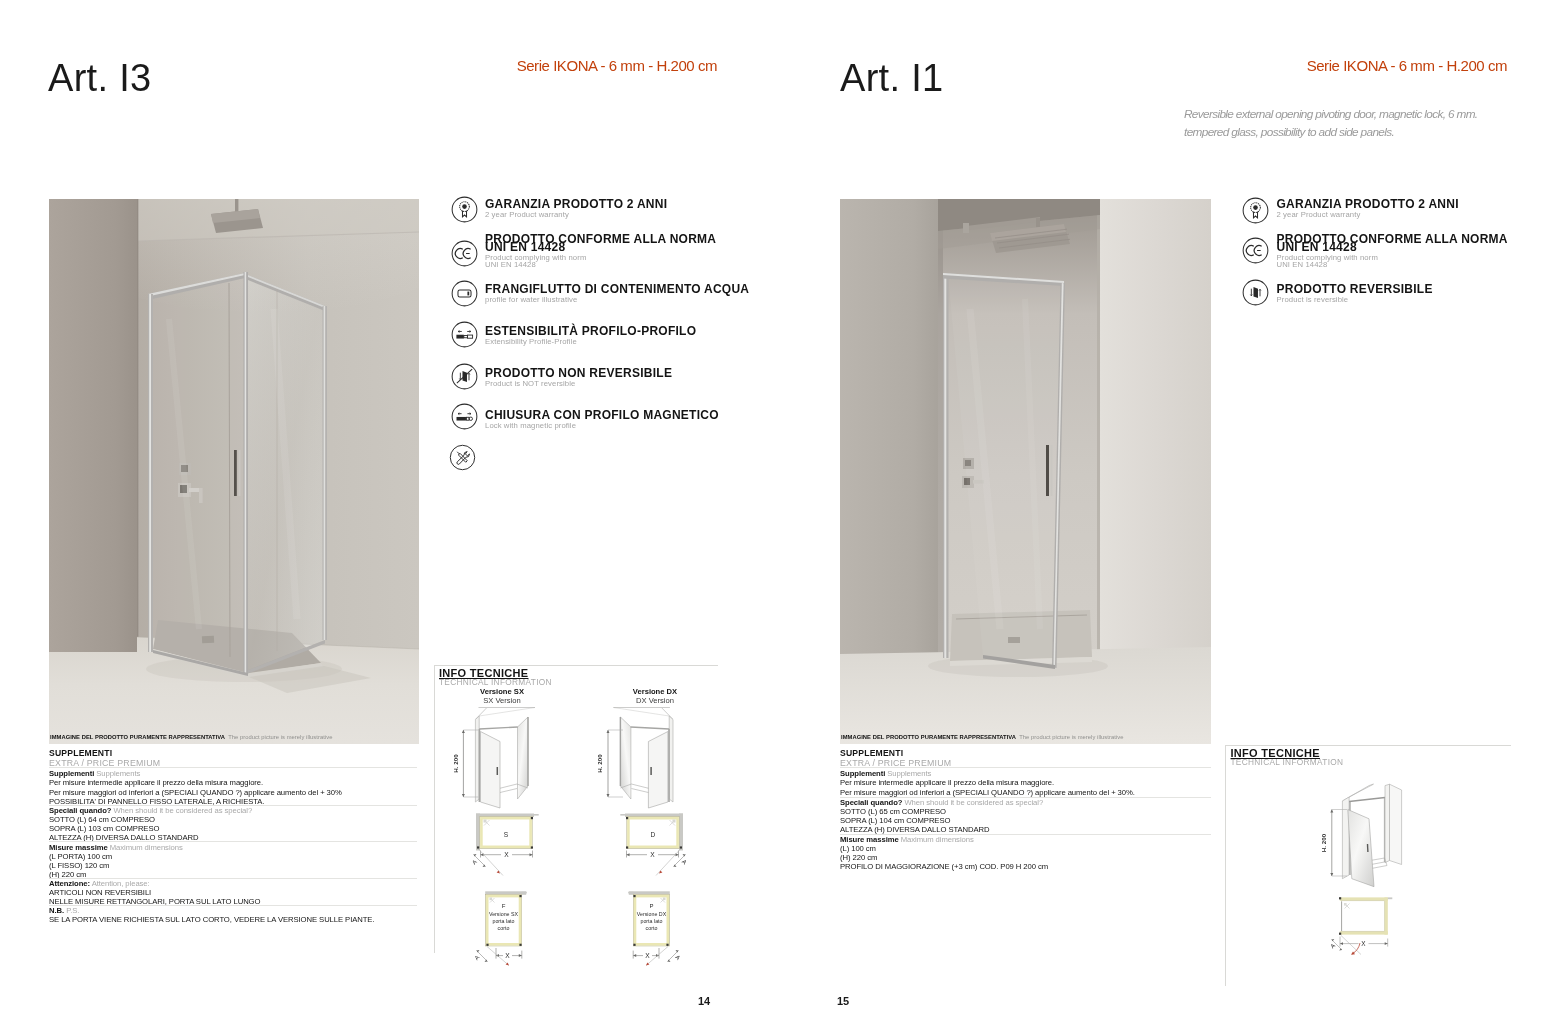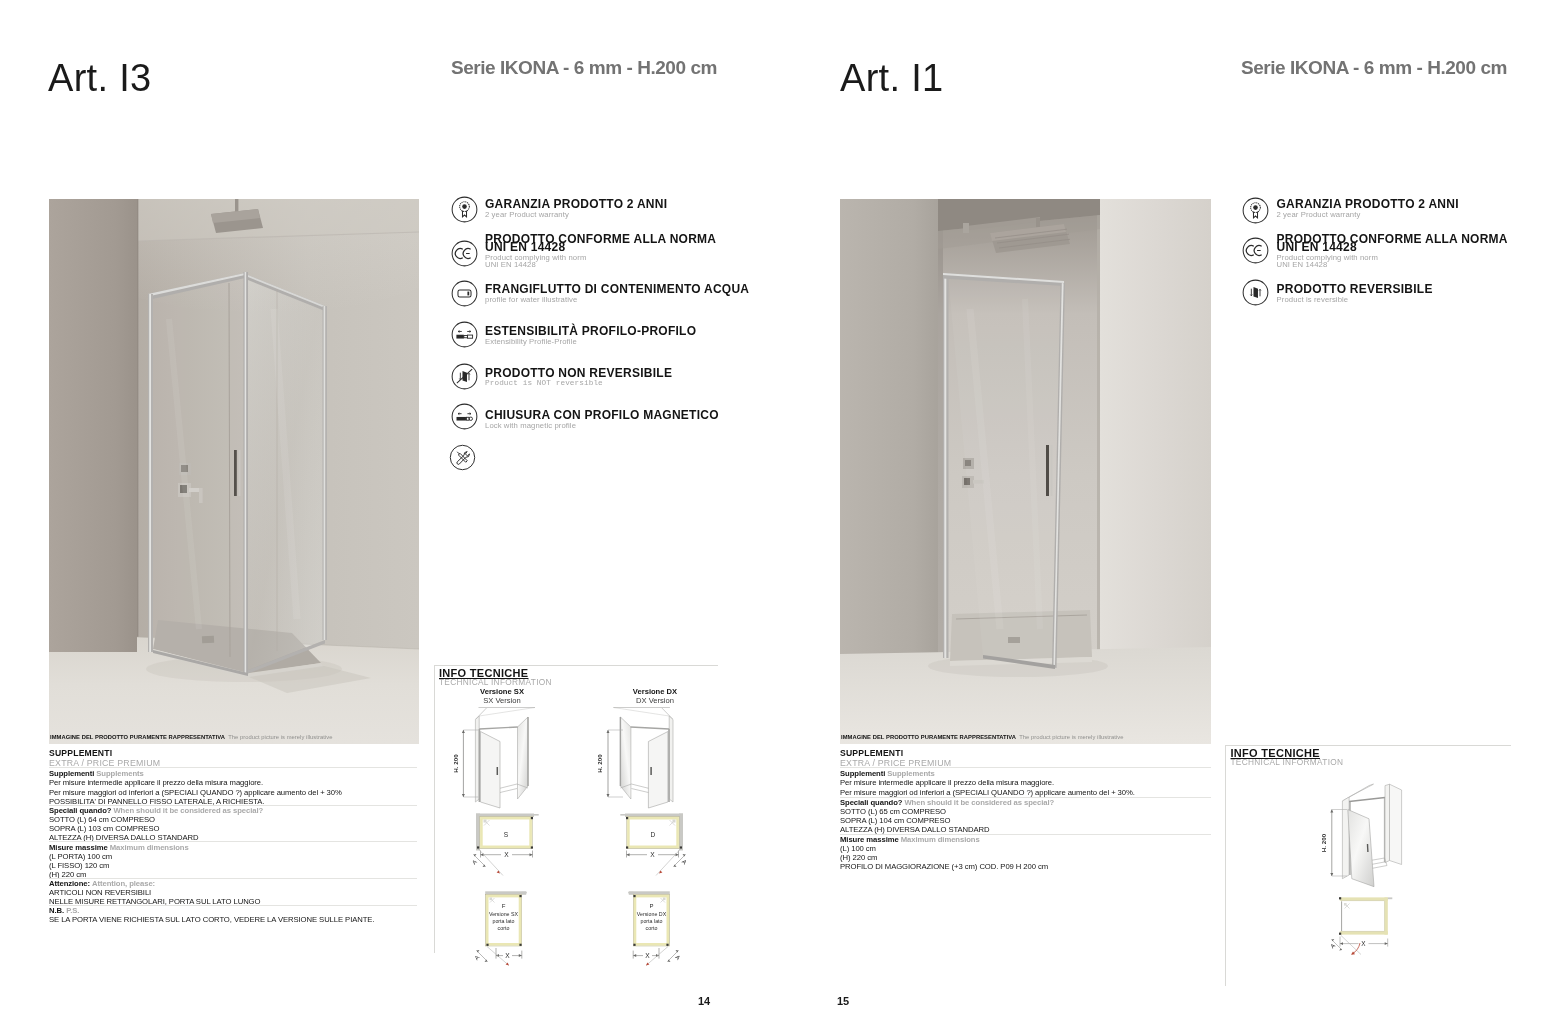--- a/index.html
+++ b/index.html
@@ -1,29 +1,29 @@
 <!DOCTYPE html>
 <html><head>
 <meta charset="utf-8">
 <style>
   html,body{margin:0;padding:0;background:#fff;}
   #page{position:relative;width:1550px;height:1033px;background:#fff;overflow:hidden;
         font-family:"Liberation Sans",sans-serif;color:#161616;}
   .abs{position:absolute;}
   .arttitle{font-size:38px;letter-spacing:0.3px;color:#1a1a1a;font-weight:400;}
-  .serie{font-size:19px;letter-spacing:-0.45px;font-weight:700;color:#737373;}
+  .serie{font-size:15px;letter-spacing:-0.45px;font-weight:400;color:#c2410c;}
   .desc{font-size:11.8px;letter-spacing:-0.65px;line-height:18.3px;color:#141414;}
   .desce{font-size:11.8px;letter-spacing:-0.65px;line-height:18.3px;color:#9b9b9b;font-style:italic;}
   .icotitle{font-size:12px;font-weight:700;letter-spacing:0.25px;line-height:7.6px;color:#141414;}
   .icosub{font-size:7.7px;font-weight:400;letter-spacing:0.1px;line-height:7.3px;color:#a5a5a5;}
   .suph1{font-size:8.6px;font-weight:700;letter-spacing:0.2px;color:#141414;}
   .suph2{font-size:8.8px;letter-spacing:0.2px;color:#a9a9a9;}
   .sup{font-size:7.7px;letter-spacing:-0.08px;line-height:9.2px;color:#141414;}
   .sup b{font-weight:700;}
-  .sup .g{color:#a9a9a9;font-weight:700;}
+  .sup .g{color:#a9a9a9;font-weight:400;}
   .rule{position:absolute;height:1px;background:#e4e4e1;}
   .infoh1{font-size:11px;font-weight:700;letter-spacing:0.3px;color:#141414;text-decoration:underline;}
   .infoh2{font-size:8.3px;letter-spacing:0.3px;color:#a9a9a9;}
   .verh{font-size:7.6px;font-weight:700;color:#141414;text-align:center;}
   .verh2{font-size:7.6px;color:#3a3a3a;text-align:center;}
   .pageno{font-size:11px;font-weight:700;color:#1a1a1a;}
   .cap{font-size:5.8px;font-weight:700;letter-spacing:0.05px;color:#101010;}
   .cap .g{font-weight:400;color:#8f8f8d;}
 </style>
 </head>
@@ -185,21 +185,21 @@
 
 <svg class="abs" style="left:450.5px;top:362.5px;" width="27" height="27" viewBox="0 0 24 24">
  <circle cx="12" cy="12" r="11" fill="none" stroke="#2a2a2a" stroke-width="0.9"></circle>
  <polygon points="10.2,7.2 14.2,8.6 14.2,16.8 10.2,15.6" fill="#2a2a2a"></polygon>
  <path d="M8.3 8.6 L8.3 14.9 M8.3 14.9 L7.5 13.9 M8.3 14.9 L9.1 13.9" stroke="#2a2a2a" stroke-width="0.8" fill="none"></path>
  <path d="M16 15.4 L16 9.2 M16 9.2 L15.2 10.2 M16 9.2 L16.8 10.2" stroke="#2a2a2a" stroke-width="0.8" fill="none"></path>
  <line x1="5.2" y1="17.8" x2="18.8" y2="5.4" stroke="#2a2a2a" stroke-width="0.9"></line>
 </svg>
 <div class="abs" style="left:485px;top:369.5px;">
   <div class="icotitle">PRODOTTO NON REVERSIBILE</div>
-  <div class="icosub" style="margin-top:2.6px;font-family:Liberation Mono, monospace;">Product is NOT reversible</div>
+  <div class="icosub" style="margin-top:2.6px;">Product is NOT reversible</div>
 </div>
 
 <svg class="abs" style="left:450.5px;top:403px;" width="27" height="27" viewBox="0 0 24 24">
  <circle cx="12" cy="12" r="11" fill="none" stroke="#2a2a2a" stroke-width="0.9"></circle>
  <path d="M6.3 9.5 L9.4 9.5 M6.3 9.5 L7.4 8.7 M6.3 9.5 L7.4 10.3" stroke="#2a2a2a" stroke-width="0.8" fill="none"></path>
  <path d="M17.7 9.5 L14.6 9.5 M17.7 9.5 L16.6 8.7 M17.7 9.5 L16.6 10.3" stroke="#2a2a2a" stroke-width="0.8" fill="none"></path>
  <rect x="4.9" y="12.4" width="8.4" height="3.2" fill="#2a2a2a"></rect>
  <rect x="13.7" y="12.7" width="2.4" height="2.6" fill="none" stroke="#2a2a2a" stroke-width="0.8"></rect>
  <circle cx="17.6" cy="14" r="1.5" fill="none" stroke="#2a2a2a" stroke-width="0.8"></circle>
 </svg>
@@ -437,20 +437,21 @@
   <path d="M213,260.5 l3.4,-0.9 l-2,-2 Z" fill="#b84a39" stroke="none"></path>
   <text x="243.5" y="254" font-size="6" fill="#2c2c2c" text-anchor="middle" stroke="none" transform="rotate(45 243.5 254)" font-family="Liberation Sans, sans-serif">A</text>
 </g>
 </svg>
 
 <div class="abs arttitle" style="left:840px;top:56.5px;">Art. I1</div>
 
 <div class="abs serie" style="left:1207px;top:57px;width:300px;text-align:right;">Serie IKONA - 6 mm - H.200 cm</div>
 
 
+<div class="abs desce" style="left:1184px;top:105px;width:330px;">Reversible external opening pivoting door, magnetic lock, 6 mm.<br>tempered glass, possibility to add side panels.</div>
 
 <div class="abs" id="photoR" style="left:840px;top:199px;width:371px;height:545px;">
 <svg width="371" height="545" viewBox="0 0 371 545">
 <defs>
 <linearGradient id="rwl" x1="0" y1="0" x2="1" y2="0">
   <stop offset="0" stop-color="#bab5ae"></stop>
             <stop offset="0.75" stop-color="#b1aca5"></stop>
             <stop offset="1" stop-color="#a8a39c"></stop>
 </linearGradient>
 <linearGradient id="rniche" x1="0" y1="0" x2="0" y2="1">

